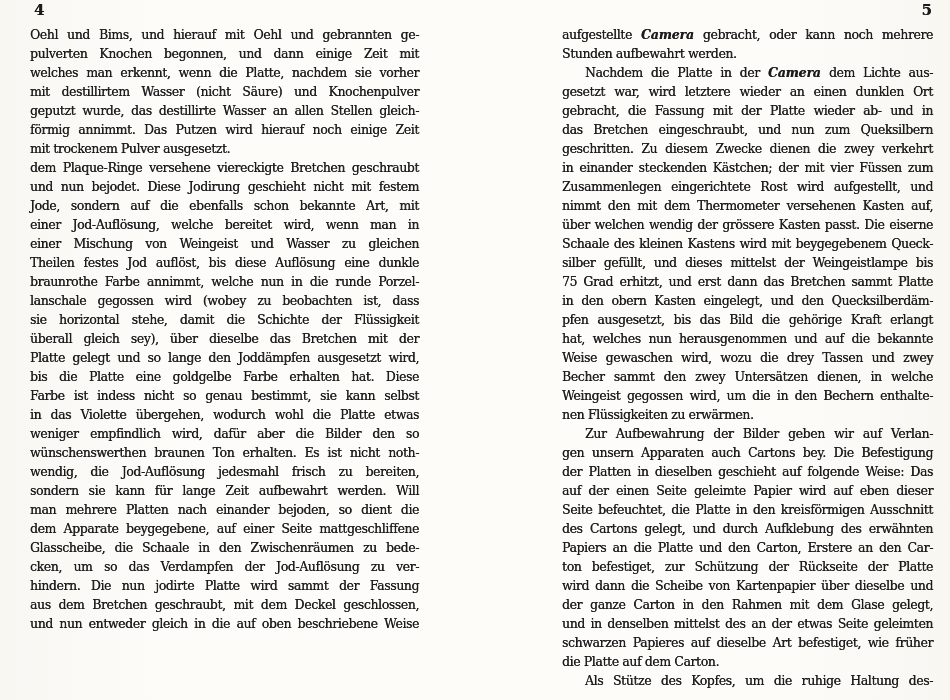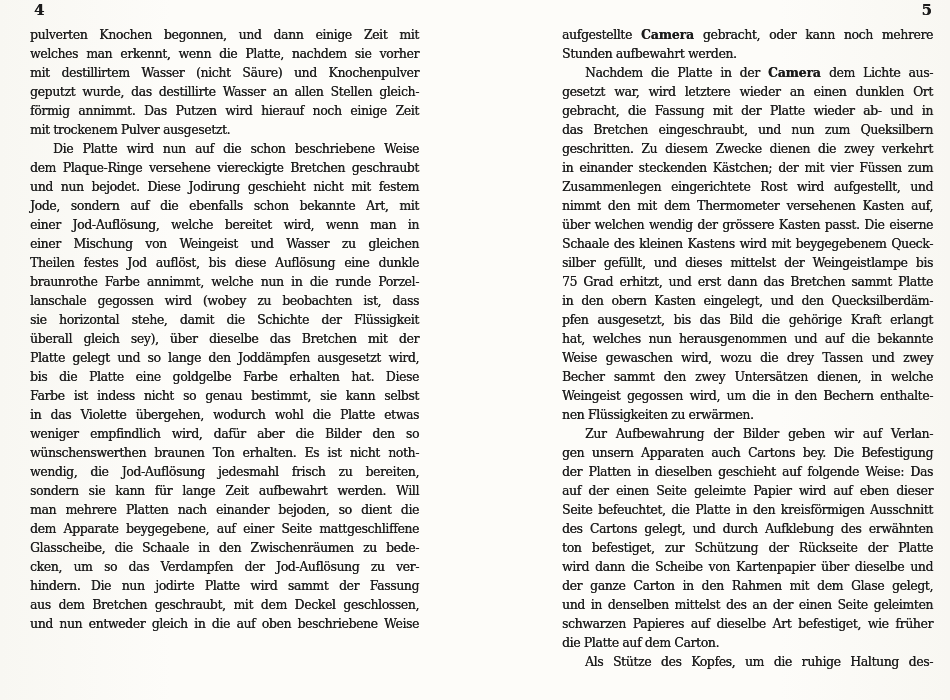--- a/index.html
+++ b/index.html
@@ -29,37 +29,37 @@
     font-size: 12.4px;
     letter-spacing: -0.35px;
     white-space: nowrap;
     text-align: justify;
     text-align-last: justify;
     text-justify: inter-word;
     text-shadow: 0.3px 0 0 rgba(27,27,27,0.85);
   }
   .line.end    { text-align-last: left; }
   .line.indent { text-indent: 23px; }
-  .em { font-weight: bold; letter-spacing: -0.1px; }
+  .em { font-style: italic; font-weight: bold; letter-spacing: -0.1px; }
 </style>
 </head>
 <body style="background: rgb(251, 250, 246); color: rgb(27, 27, 27);">
 
 <div class="sheet">
 
   <div class="page page-left">
     <div class="pagenum">4</div>
     <div class="lines">
+        <div class="line">Oehl und Bims, und hierauf mit Oehl und gebrannten ge-</div>
         <div class="line">pulverten Knochen begonnen, und dann einige Zeit mit</div>
         <div class="line">welches man erkennt, wenn die Platte, nachdem sie vorher</div>
         <div class="line">mit destillirtem Wasser (nicht Säure) und Knochenpulver</div>
         <div class="line">geputzt wurde, das destillirte Wasser an allen Stellen gleich-</div>
         <div class="line">förmig annimmt. Das Putzen wird hierauf noch einige Zeit</div>
         <div class="line end">mit trockenem Pulver ausgesetzt.</div>
-        <div class="line indent">Die Platte wird nun auf die schon beschriebene Weise</div>
         <div class="line">dem Plaque-Ringe versehene viereckigte Bretchen geschraubt</div>
         <div class="line">und nun bejodet. Diese Jodirung geschieht nicht mit festem</div>
         <div class="line">Jode, sondern auf die ebenfalls schon bekannte Art, mit</div>
         <div class="line">einer Jod-Auflösung, welche bereitet wird, wenn man in</div>
         <div class="line">einer Mischung von Weingeist und Wasser zu gleichen</div>
         <div class="line">Theilen festes Jod auflöst, bis diese Auflösung eine dunkle</div>
         <div class="line">braunrothe Farbe annimmt, welche nun in die runde Porzel-</div>
         <div class="line">lanschale gegossen wird (wobey zu beobachten ist, dass</div>
         <div class="line">sie horizontal stehe, damit die Schichte der Flüssigkeit</div>
         <div class="line">überall gleich sey), über dieselbe das Bretchen mit der</div>
@@ -104,23 +104,24 @@
         <div class="line">Weise gewaschen wird, wozu die drey Tassen und zwey</div>
         <div class="line">Becher sammt den zwey Untersätzen dienen, in welche</div>
         <div class="line">Weingeist gegossen wird, um die in den Bechern enthalte-</div>
         <div class="line end">nen Flüssigkeiten zu erwärmen.</div>
         <div class="line indent">Zur Aufbewahrung der Bilder geben wir auf Verlan-</div>
         <div class="line">gen unsern Apparaten auch Cartons bey. Die Befestigung</div>
         <div class="line">der Platten in dieselben geschieht auf folgende Weise: Das</div>
         <div class="line">auf der einen Seite geleimte Papier wird auf eben dieser</div>
         <div class="line">Seite befeuchtet, die Platte in den kreisförmigen Ausschnitt</div>
         <div class="line">des Cartons gelegt, und durch Aufklebung des erwähnten</div>
+        <div class="line">Papiers an die Platte und den Carton, Erstere an den Car-</div>
         <div class="line">ton befestiget, zur Schützung der Rückseite der Platte</div>
         <div class="line">wird dann die Scheibe von Kartenpapier über dieselbe und</div>
         <div class="line">der ganze Carton in den Rahmen mit dem Glase gelegt,</div>
-        <div class="line">und in denselben mittelst des an der einen Seite geleimten</div>
+        <div class="line">und in denselben mittelst des an der etwas Seite geleimten</div>
         <div class="line">schwarzen Papieres auf dieselbe Art befestiget, wie früher</div>
         <div class="line end">die Platte auf dem Carton.</div>
         <div class="line indent">Als Stütze des Kopfes, um die ruhige Haltung des-</div>
       </div>
   </div>
 
 </div>
 
 </body></html>

